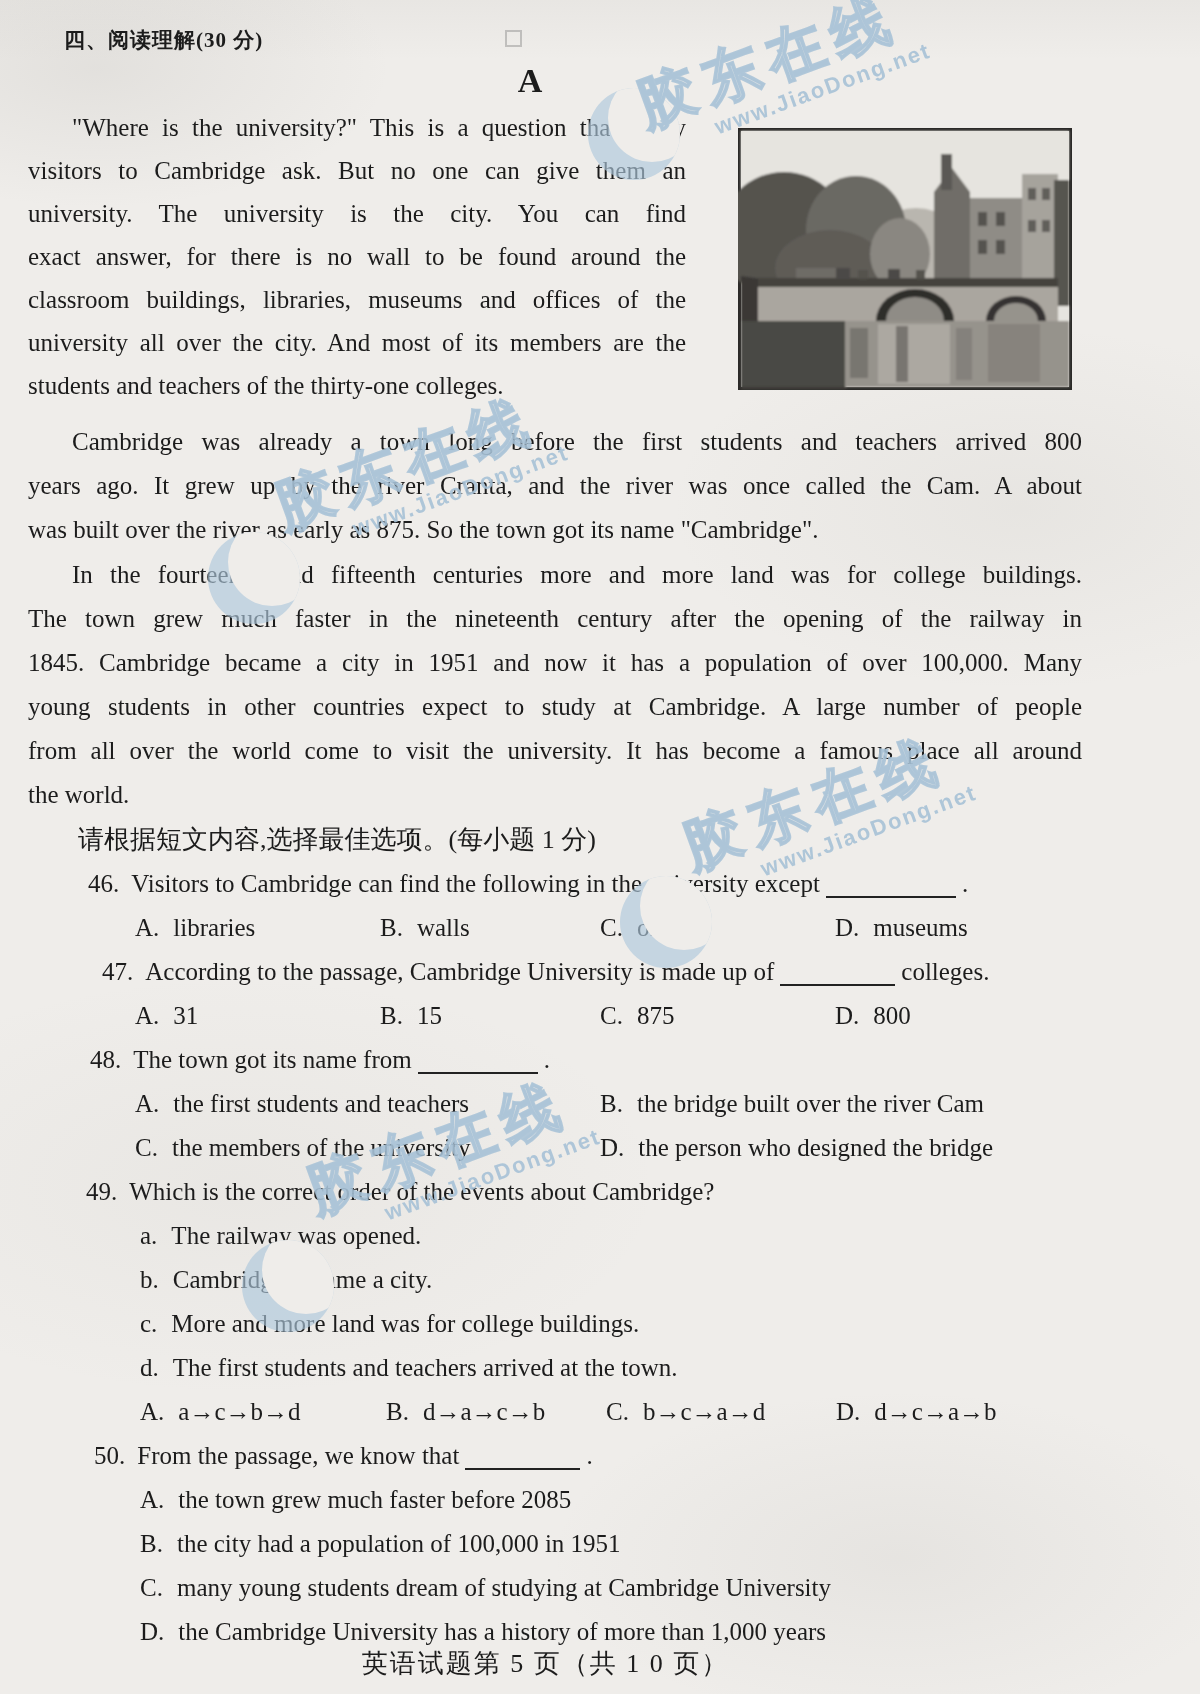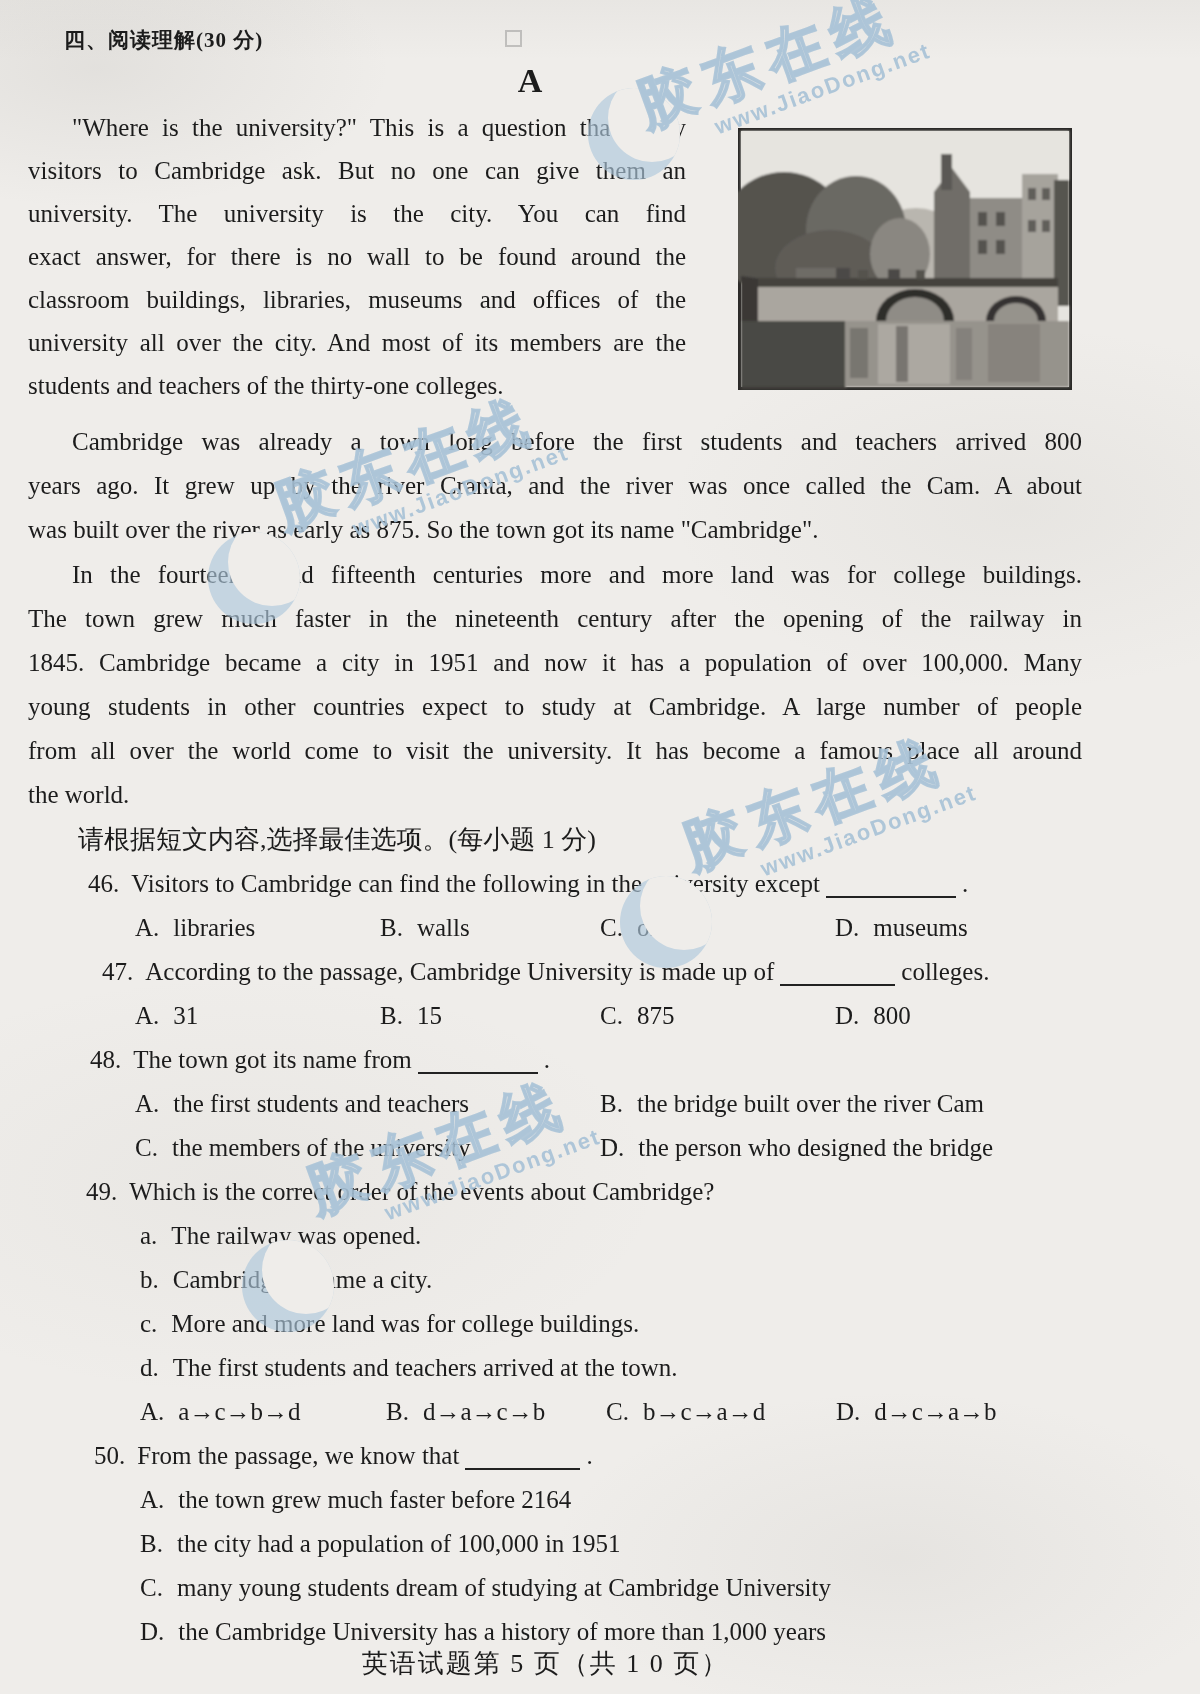--- a/index.html
+++ b/index.html
@@ -226,21 +226,21 @@
       <div class="qline pl112"><span class="opt-label">c.</span><span>More and more land was for college buildings.</span></div>
       <div class="qline pl112"><span class="opt-label">d.</span><span>The first students and teachers arrived at the town.</span></div>
       <div class="qline opt-row">
         <span class="opt r1"><span class="opt-label">A.</span><span>a→c→b→d</span></span>
         <span class="opt r2"><span class="opt-label">B.</span><span>d→a→c→b</span></span>
         <span class="opt r3"><span class="opt-label">C.</span><span>b→c→a→d</span></span>
         <span class="opt r4"><span class="opt-label">D.</span><span>d→c→a→b</span></span>
       </div>
 
       <div class="qline pl66"><span class="qnum">50.</span><span>From the passage, we know that</span><span class="blank w115"></span><span>.</span></div>
-      <div class="qline pl112"><span class="opt-label">A.</span><span>the town grew much faster before 2164</span></div>
+      <div class="qline pl112"><span class="opt-label">A.</span><span>the town grew much faster before 2085</span></div>
       <div class="qline pl112"><span class="opt-label">B.</span><span>the city had a population of 100,000 in 1951</span></div>
       <div class="qline pl112"><span class="opt-label">C.</span><span>many young students dream of studying at Cambridge University</span></div>
       <div class="qline pl112"><span class="opt-label">D.</span><span>the Cambridge University has a history of more than 1,000 years</span></div>
 
     </div>
 
     <div class="footer">英语试题第 5 页（共 1 0 页）</div>
   </div>
 
   <div class="wm-logo" style="left:588px;top:88px;"></div>

